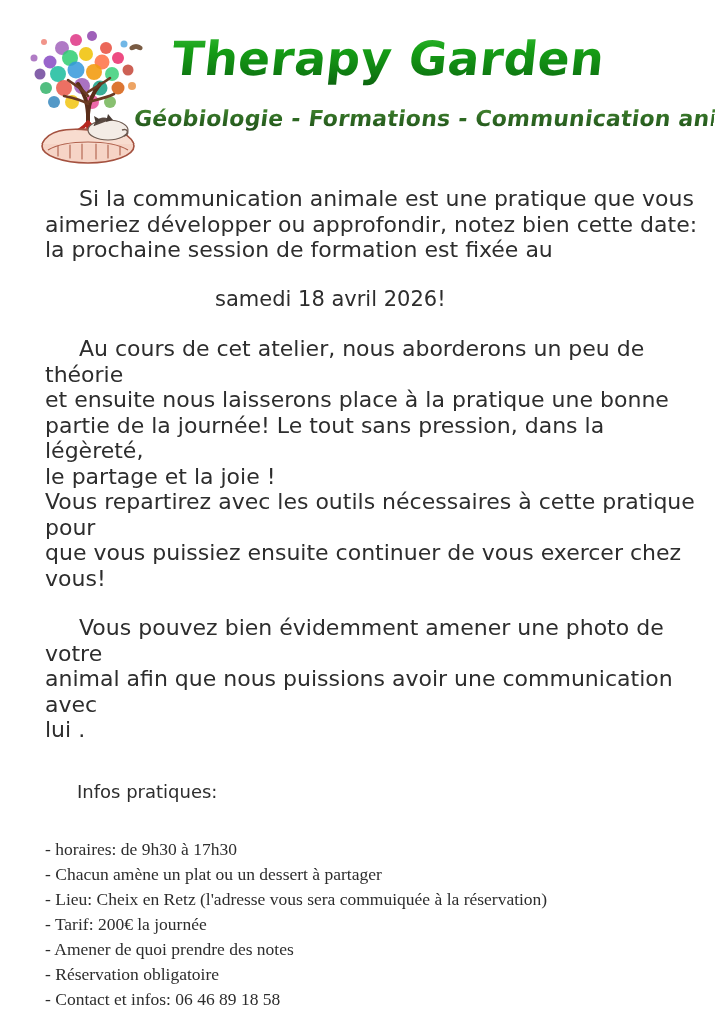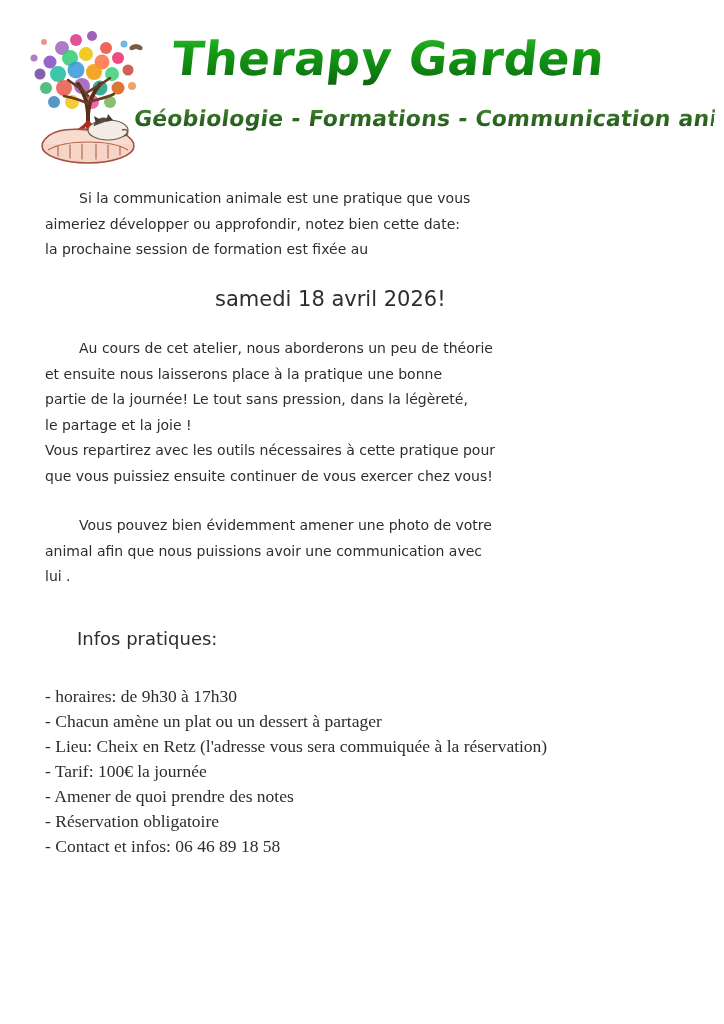--- a/index.html
+++ b/index.html
@@ -82,21 +82,21 @@
 
   
   .body-copy {
     position: absolute;
     left: 45px;
     top: 186px;
     width: 660px;
   }
   .para {
     font-family: "DejaVu Sans", sans-serif;
-    font-size: 14px;
+    font-size: 22px;
     line-height: 25.5px;
     color: #2d2d2d;
     white-space: pre-wrap;
     margin: 0;
   }
   .para .indent { display: inline-block; width: 34px; }
 
   .spacer-sm { height: 20px; }
   .spacer-md { height: 24px; }
 
@@ -261,21 +261,21 @@
     <div class="spacer-md"></div>
 
     <p class="infos-heading">Infos pratiques:</p>
 
     <div class="spacer-sm"></div>
 
     <ul class="bullets">
       <li>- horaires: de 9h30 à 17h30</li>
       <li>- Chacun amène un plat ou un dessert à partager</li>
       <li>- Lieu: Cheix en Retz (l'adresse vous sera commuiquée à la réservation)</li>
-      <li>- Tarif: 100€ la journée</li>
+      <li>- Tarif: 200€ la journée</li>
       <li>- Amener de quoi prendre des notes</li>
       <li>- Réservation obligatoire</li>
       <li>- Contact et infos: 06 46 89 18 58</li>
     </ul>
   </div>
 
 
 </div>
 
 </body></html>

